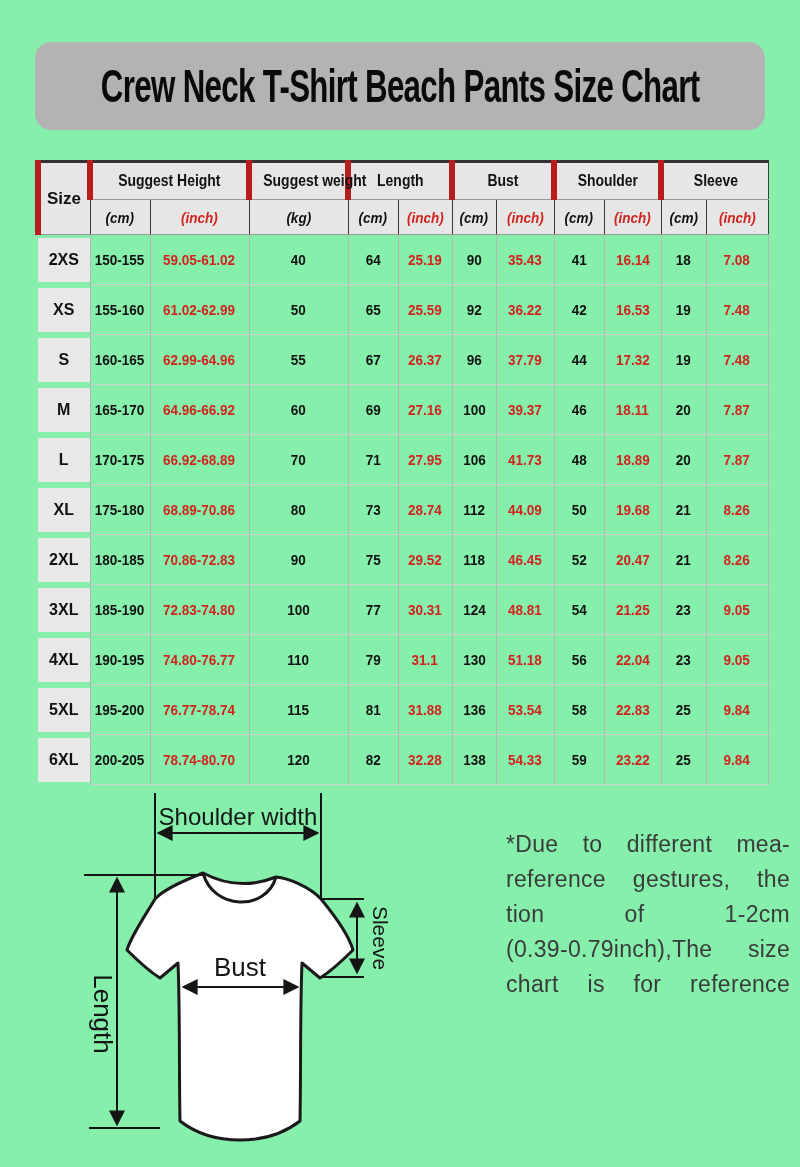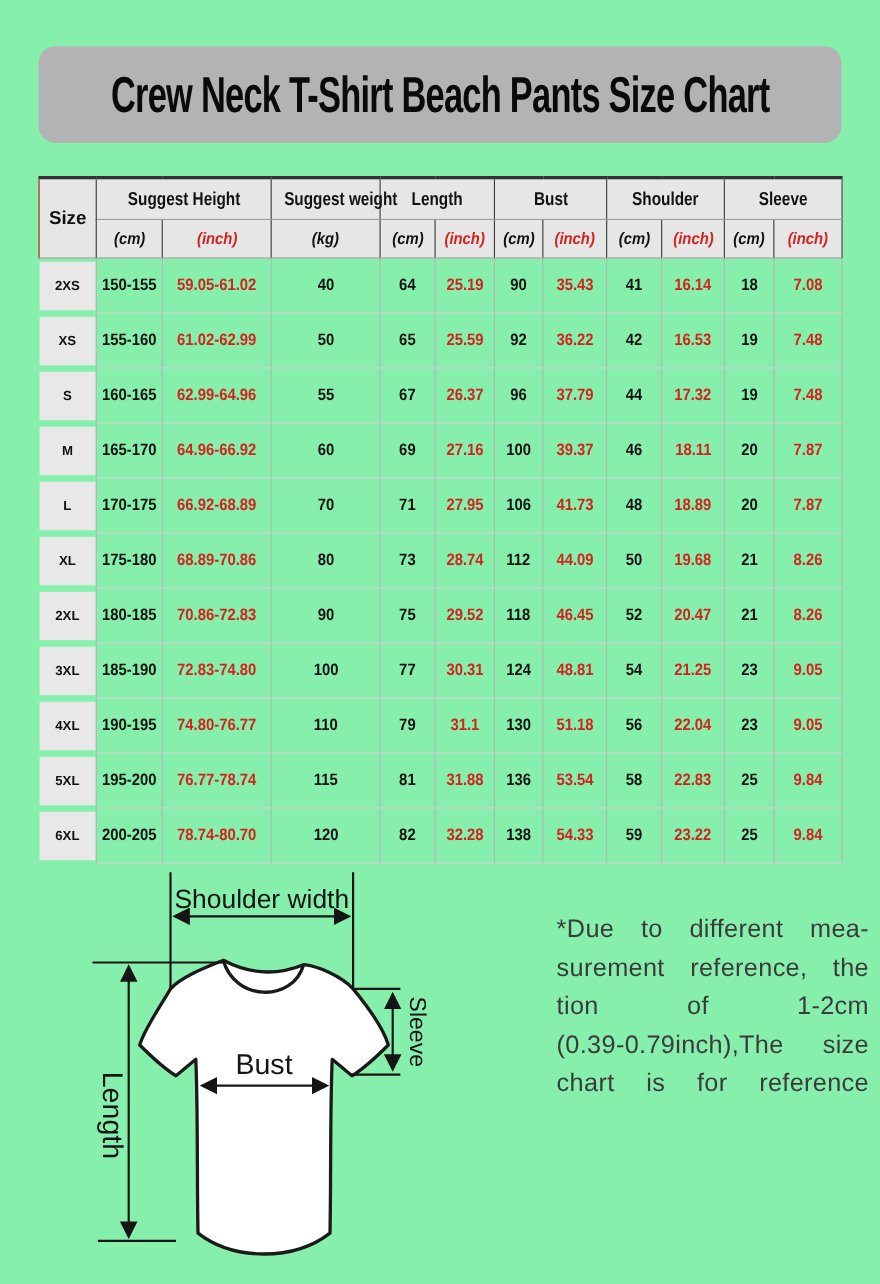--- a/index.html
+++ b/index.html
@@ -23,34 +23,34 @@
   .banner-title{font-weight:bold;font-size:46px;color:#0a0a0a;white-space:nowrap;
     transform:scaleX(0.68);transform-origin:center;letter-spacing:-1px;}
 
   
   table.size-table{position:absolute;left:35px;top:160px;width:730px;
     border-collapse:collapse;table-layout:fixed;font-weight:bold;color:var(--ink);}
   table.size-table th,table.size-table td{padding:0;text-align:center;vertical-align:middle;}
   tr.group-row{height:38px;}
   tr.group-row th{background:var(--headgray);font-size:17px;
     border-top:3px solid var(--dark);border-bottom:1px solid #9a9a9a;
-    border-left:1px solid #b91c1c;border-right:1px solid #3a3a3a;}
+    border-left:6px solid #b91c1c;border-right:1px solid #3a3a3a;}
   th.size-head{background:var(--headgray);font-size:18px;
     border-top:3px solid var(--dark);border-right:2px solid var(--dark);
     border-bottom:1px solid #999999;border-left:none;}
   tr.unit-row{height:35px;}
   tr.unit-row td{background:var(--headgray);font-size:15px;
     border-bottom:1px solid #999999;
     border-left:1px solid #3a3a3a;border-right:1px solid #3a3a3a;font-style:italic;}
   tbody tr{height:50px;}
   tbody td{font-size:15px;border-left:1px solid var(--light);
     border-right:1px solid var(--light);border-bottom:1px solid var(--rowsep);}
   td.size-cell{border-left:none;border-bottom:none;padding:3px 4px 3px 0;}
   .size-chip{height:44px;background:var(--cellgray);display:flex;
-    align-items:center;justify-content:center;font-size:12px;}
+    align-items:center;justify-content:center;font-size:16px;}
   .red{color:var(--red);}
   .cnd{display:inline-block;transform:scaleX(0.9);transform-origin:center;white-space:nowrap;}
   .grp{display:inline-block;transform:scaleX(0.82);transform-origin:center;white-space:nowrap;}
 
   
   .diagram{position:absolute;left:30px;top:780px;width:410px;height:387px;}
   .diagram text{fill:#151515;font-family:"Liberation Sans",sans-serif;}
 
   
   .note{position:absolute;left:459px;top:827px;width:284px;
@@ -323,19 +323,19 @@
     <line x1="154" y1="207" x2="267" y2="207" stroke="#151515" stroke-width="2" marker-start="url(#arr)" marker-end="url(#arr)"></line>
 
     <line x1="291" y1="119" x2="334" y2="119" stroke="#151515" stroke-width="2"></line>
     <line x1="288" y1="197" x2="334" y2="197" stroke="#151515" stroke-width="2"></line>
     <line x1="327" y1="124" x2="327" y2="192" stroke="#151515" stroke-width="2" marker-start="url(#arr)" marker-end="url(#arr)"></line>
     <text x="343" y="158" text-anchor="middle" font-size="21" transform="rotate(90 343 158)">Sleeve</text>
   </svg>
 
   <div class="note">
       <div class="note-line">*Due to different mea-</div>
-      <div class="note-line">surement reference, the</div>
+      <div class="note-line">reference gestures, the</div>
       <div class="note-line">tion of 1-2cm</div>
       <div class="note-line">(0.39-0.79inch),The size</div>
       <div class="note-line">chart is for reference</div>
     </div>
 
 </div>
 
 </body></html>

